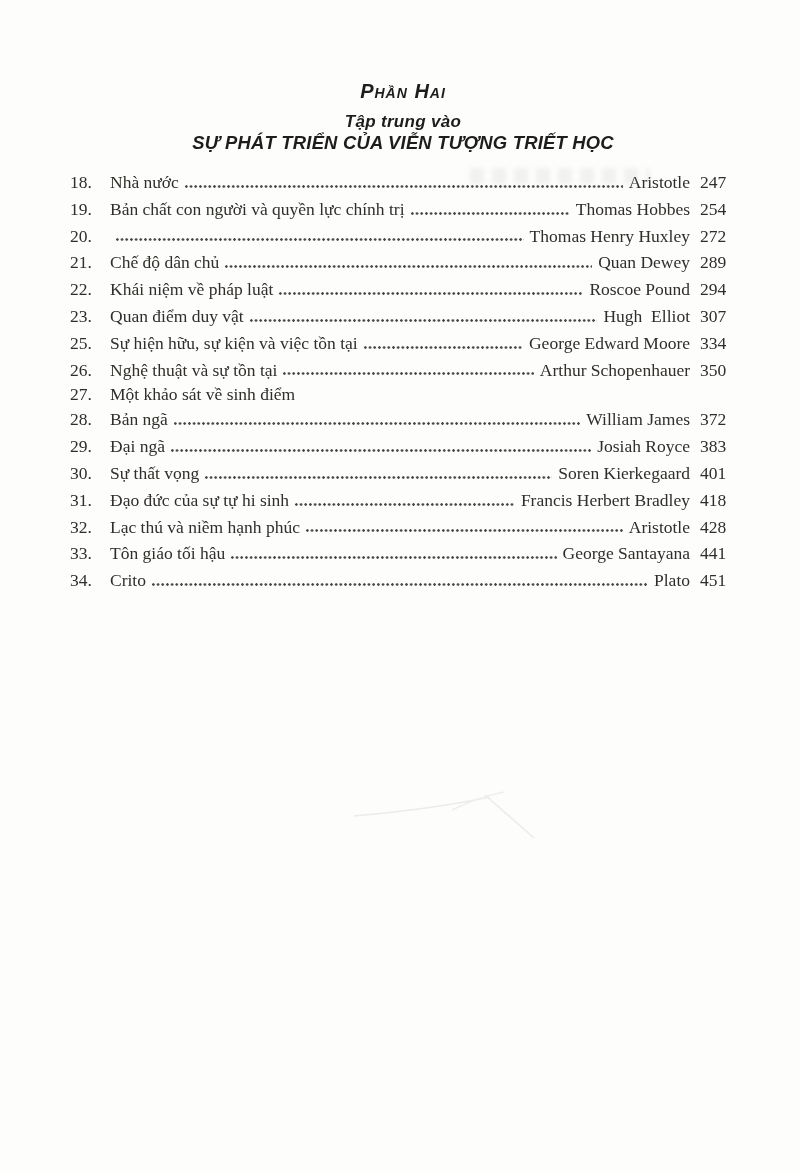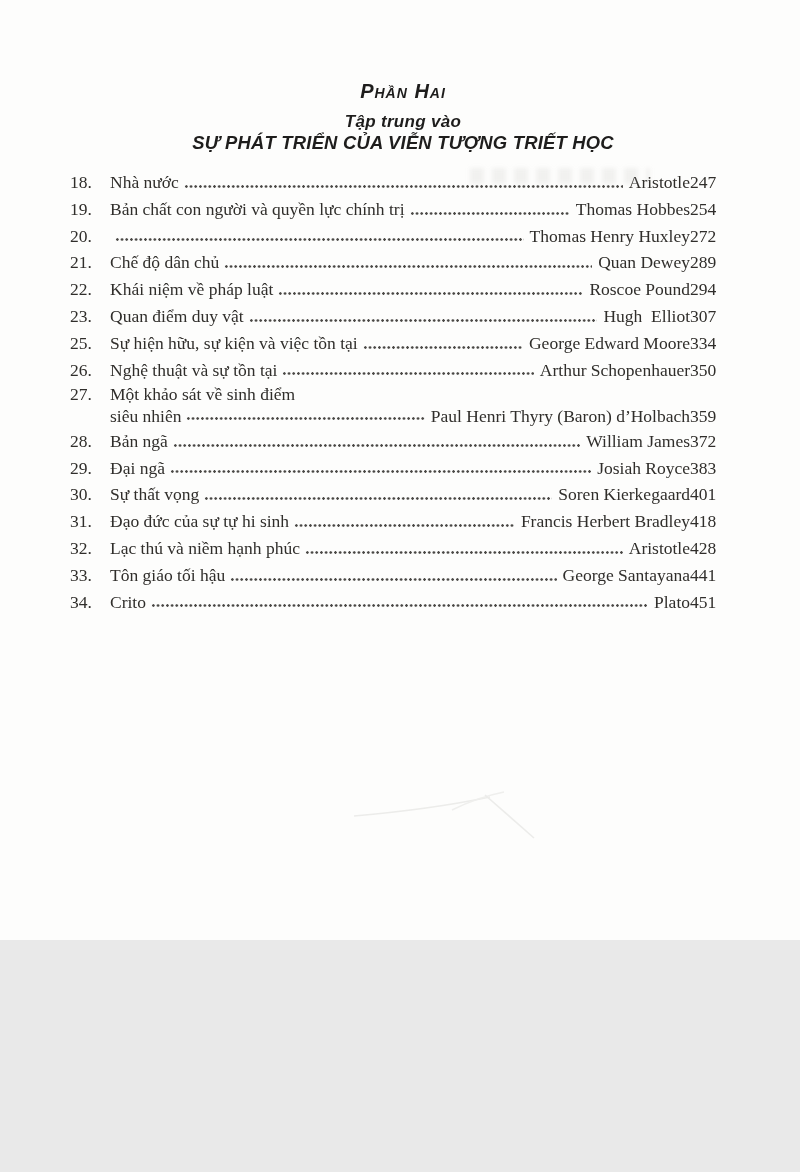--- a/index.html
+++ b/index.html
@@ -3,21 +3,21 @@
 <meta charset="utf-8">
 <style>
   html, body { margin: 0; padding: 0; }
   body {
     background: #e9e9e9;
     font-family: "Liberation Serif", serif;
   }
   .page {
     position: relative;
     width: 800px;
-    height: 940px;
+    height: 1172px;
     margin: 0 auto;
     background: #fdfdfc;
     color: #302e2b;
     overflow: hidden;
   }
   .content {
     padding: 80px 64px 0 70px;
   }
   
   .header {
@@ -77,21 +77,21 @@
     background-repeat: repeat-x;
     background-position: left calc(100% - 7px);
   }
   .author {
     flex: 0 0 auto;
     white-space: pre;
     text-align: center;
   }
   .pagenum {
     flex: 0 0 46px;
-    text-align: left;
+    text-align: center;
   }
   
   .artifact {
     position: absolute;
     pointer-events: none;
   }
   .artifact-crease { left: 352px; top: 772px; }
   .ghost-smudge {
     position: absolute;
     left: 470px; top: 168px;
@@ -183,27 +183,20 @@
             <span class="leader"></span>
             <span class="author">Arthur Schopenhauer</span>
             <span class="pagenum">350</span>
           </div>
         </div>
         <div class="row">
           <div class="line first-of-double">
             <span class="num">27.</span>
             <span class="title">Một khảo sát về sinh điểm</span>
           </div>
-          <div class="line sub">
-            <span class="indent"></span>
-            <span class="title">siêu nhiên</span>
-            <span class="leader"></span>
-            <span class="author">Paul Henri Thyry (Baron) d’Holbach</span>
-            <span class="pagenum">359</span>
-          </div>
         </div>
         <div class="row">
           <div class="line">
             <span class="num">28.</span>
             <span class="title">Bản ngã</span>
             <span class="leader"></span>
             <span class="author">William James</span>
             <span class="pagenum">372</span>
           </div>
         </div>

